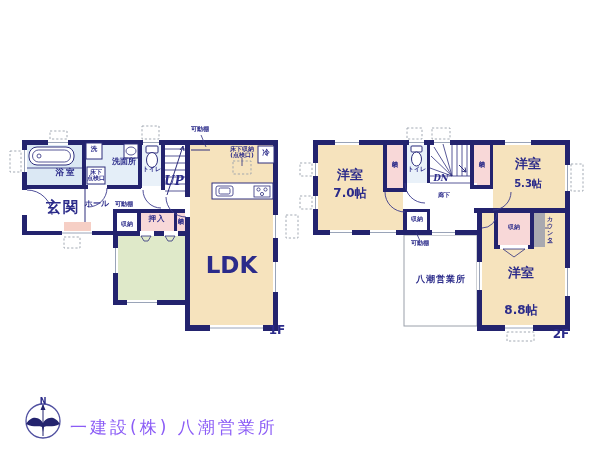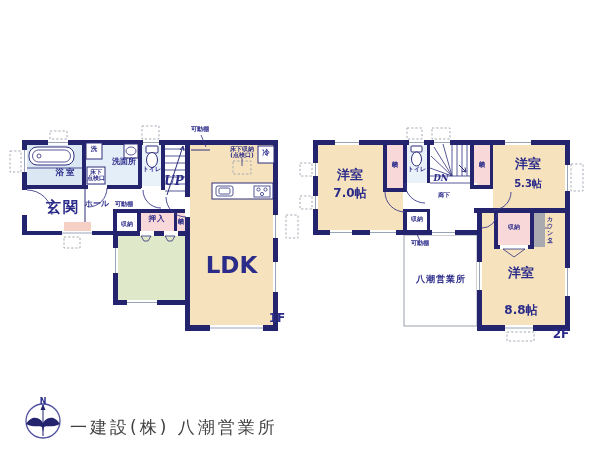--- a/index.html
+++ b/index.html
@@ -11,21 +11,21 @@
   .vert{writing-mode:vertical-rl;text-orientation:upright;line-height:1;}
   .it{font-style:italic;font-family:"DejaVu Serif",serif;font-weight:600;}
   .w{fill:#23236e;}
   .winfill{fill:#ffffff;}
   .winline{stroke:#9aa4b8;stroke-width:1;}
   .fx{stroke:#2e2e7d;stroke-width:1;fill:none;}
   .fxw{stroke:#2e2e7d;stroke-width:1;fill:#ffffff;}
   .thin{stroke:#2e2e7d;stroke-width:0.8;fill:none;}
   .dash{fill:none;stroke:#98a0ac;stroke-dasharray:2.2,2;stroke-width:0.9;}
   .arc{fill:none;stroke:#3a3a8c;stroke-width:0.9;}
-  .footer-text{position:absolute;color:#404040;font-weight:500;letter-spacing:3px;}
+  .footer-text{position:absolute;color:#8b5cf6;font-weight:500;letter-spacing:3px;}
 </style>
 </head>
 <body>
 
 <div class="stage">
 <svg width="600" height="450" viewBox="0 0 600 450">
 
   <g>
 
     <rect x="27" y="145" width="55" height="40" fill="#dbe8f4"></rect>
@@ -288,21 +288,21 @@
 </div>
 <div class="lbl" style="left:140px;top:166px;width:24px;font-size:6px;">トイレ</div>
 <div class="lbl it" style="left:162px;top:175px;width:24px;font-size:12px;">UP</div>
 <div class="lbl" style="left:41px;top:199px;width:44px;font-size:15px;letter-spacing:2px;">玄関</div>
 <div class="lbl" style="left:79px;top:199px;width:36px;font-size:8px;">ホール</div>
 <div class="lbl" style="left:106px;top:201px;width:36px;font-size:6px;">可動棚</div>
 <div class="lbl" style="left:113px;top:221px;width:28px;font-size:6px;">収納</div>
 <div class="lbl" style="left:140px;top:215px;width:34px;font-size:7.5px;letter-spacing:1px;">押入</div>
 <div class="lbl vert" style="left:178px;top:213px;font-size:6px;">収納</div>
 <div class="lbl" style="left:190px;top:252px;width:83px;font-size:23px;">LDK</div>
-<div class="lbl" style="left:262px;top:312px;width:30px;font-size:12px;font-weight:700;">1F</div>
+<div class="lbl" style="left:262px;top:324px;width:30px;font-size:12px;font-weight:700;">1F</div>
 
 <div class="lbl" style="left:316px;top:168px;width:68px;font-size:13px;">洋室</div>
 <div class="lbl" style="left:316px;top:187px;width:68px;font-size:12px;">7.0帖</div>
 <div class="lbl vert" style="left:392px;top:156px;font-size:6px;">収納</div>
 <div class="lbl" style="left:405px;top:166px;width:24px;font-size:6px;">トイレ</div>
 <div class="lbl it" style="left:429px;top:174px;width:24px;font-size:8.5px;">DN</div>
 <div class="lbl" style="left:430px;top:192px;width:28px;font-size:6px;">廊下</div>
 <div class="lbl vert" style="left:479px;top:156px;font-size:6px;">収納</div>
 <div class="lbl" style="left:494px;top:157px;width:68px;font-size:13px;">洋室</div>
 <div class="lbl" style="left:494px;top:178px;width:68px;font-size:10px;">5.3帖</div>

